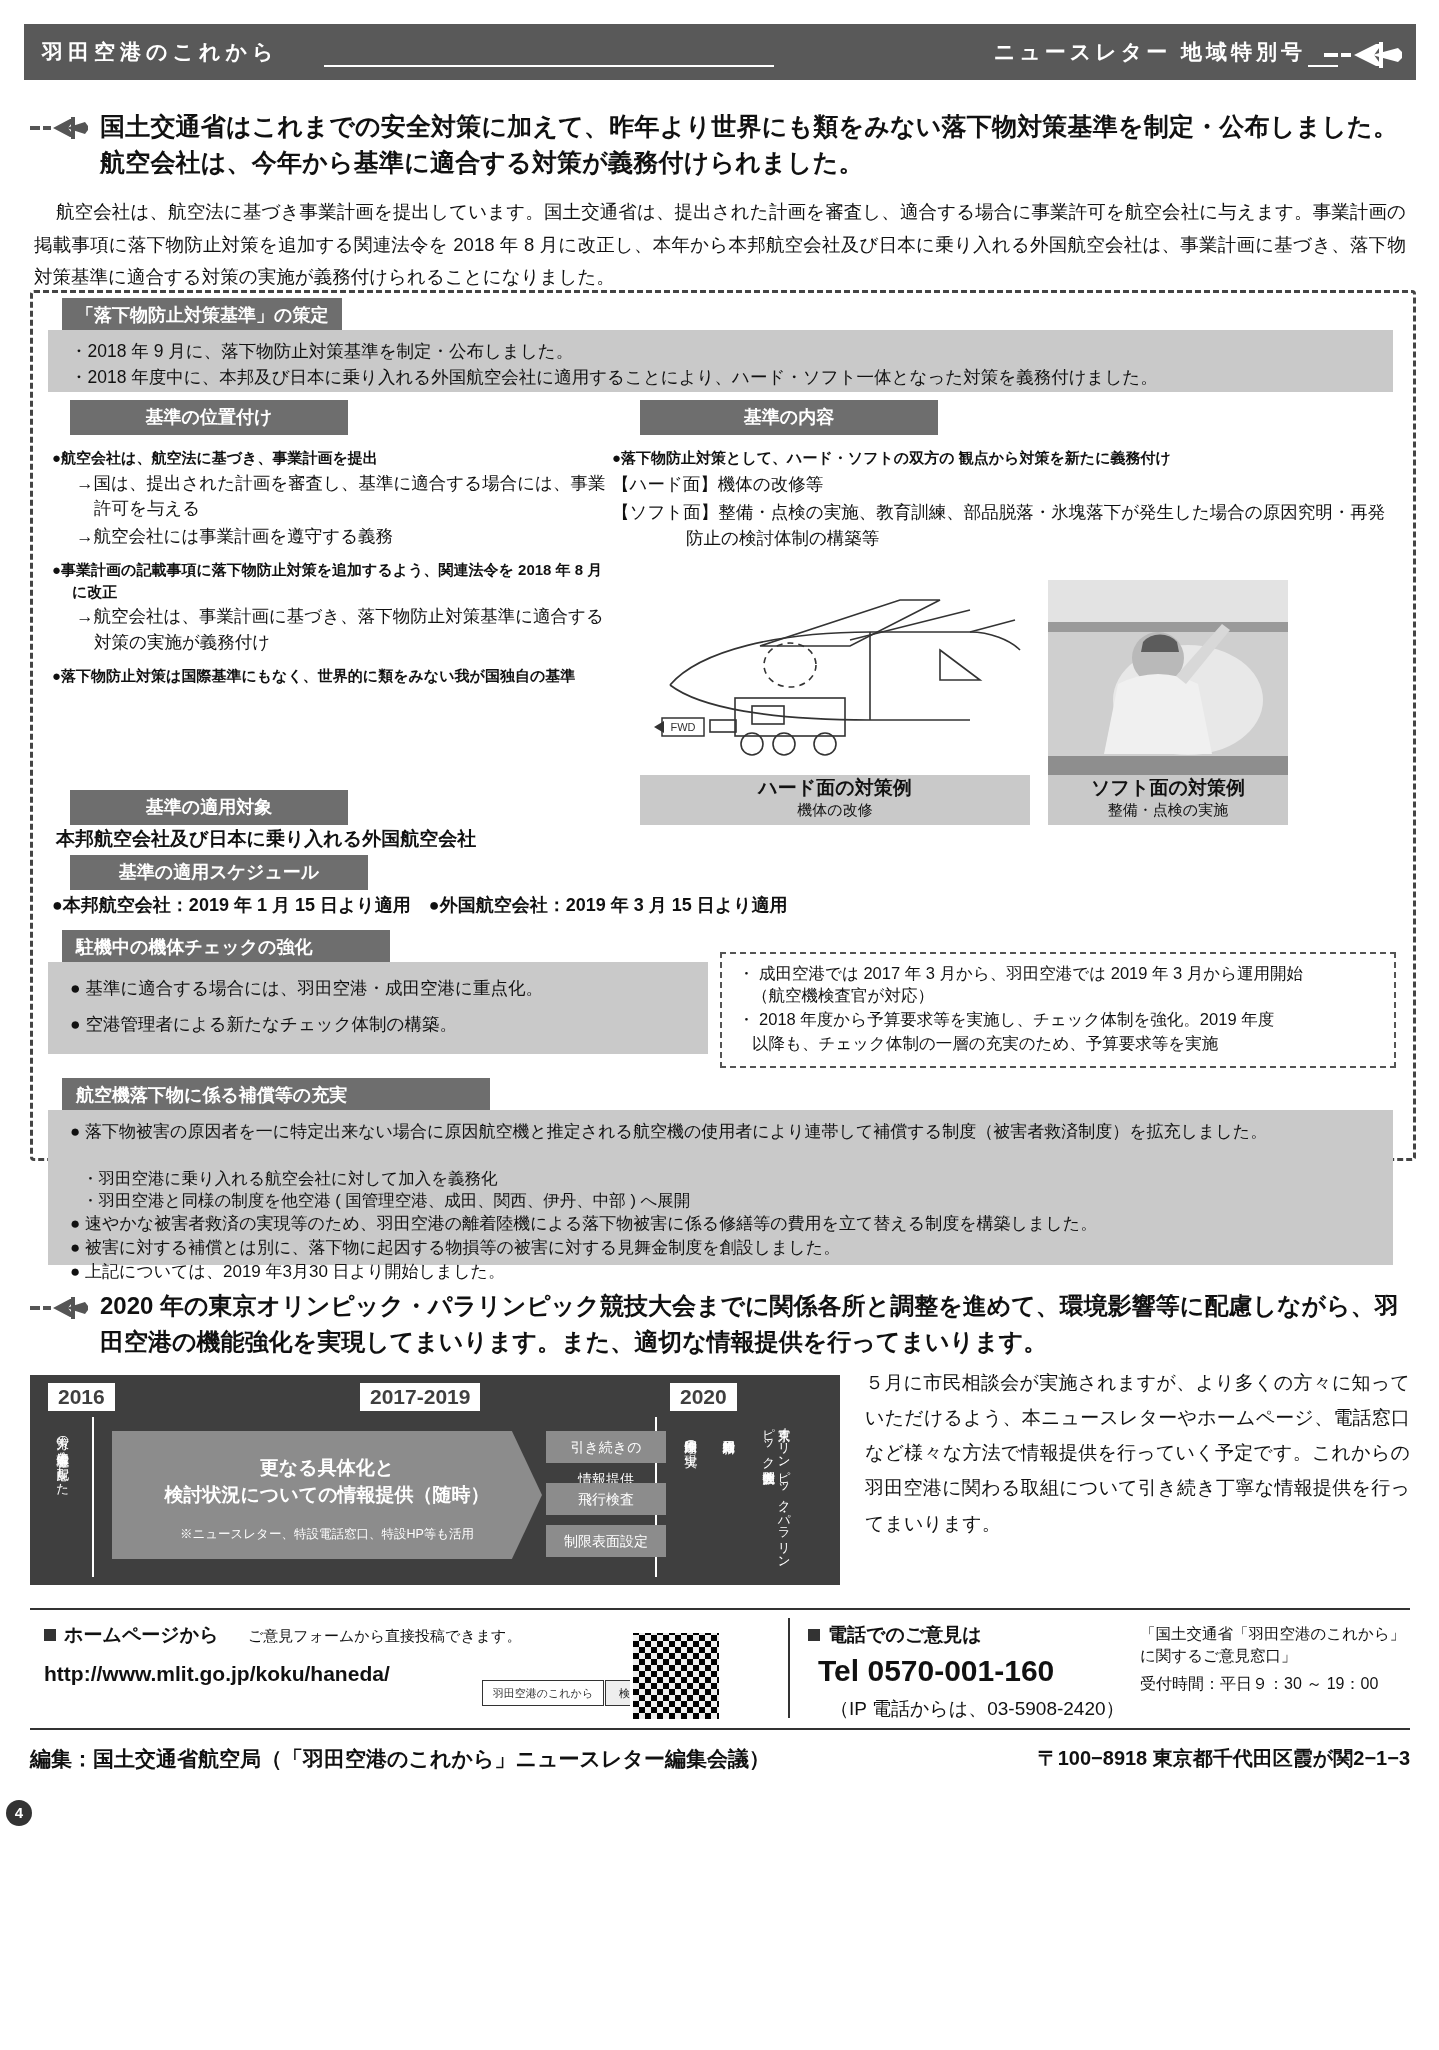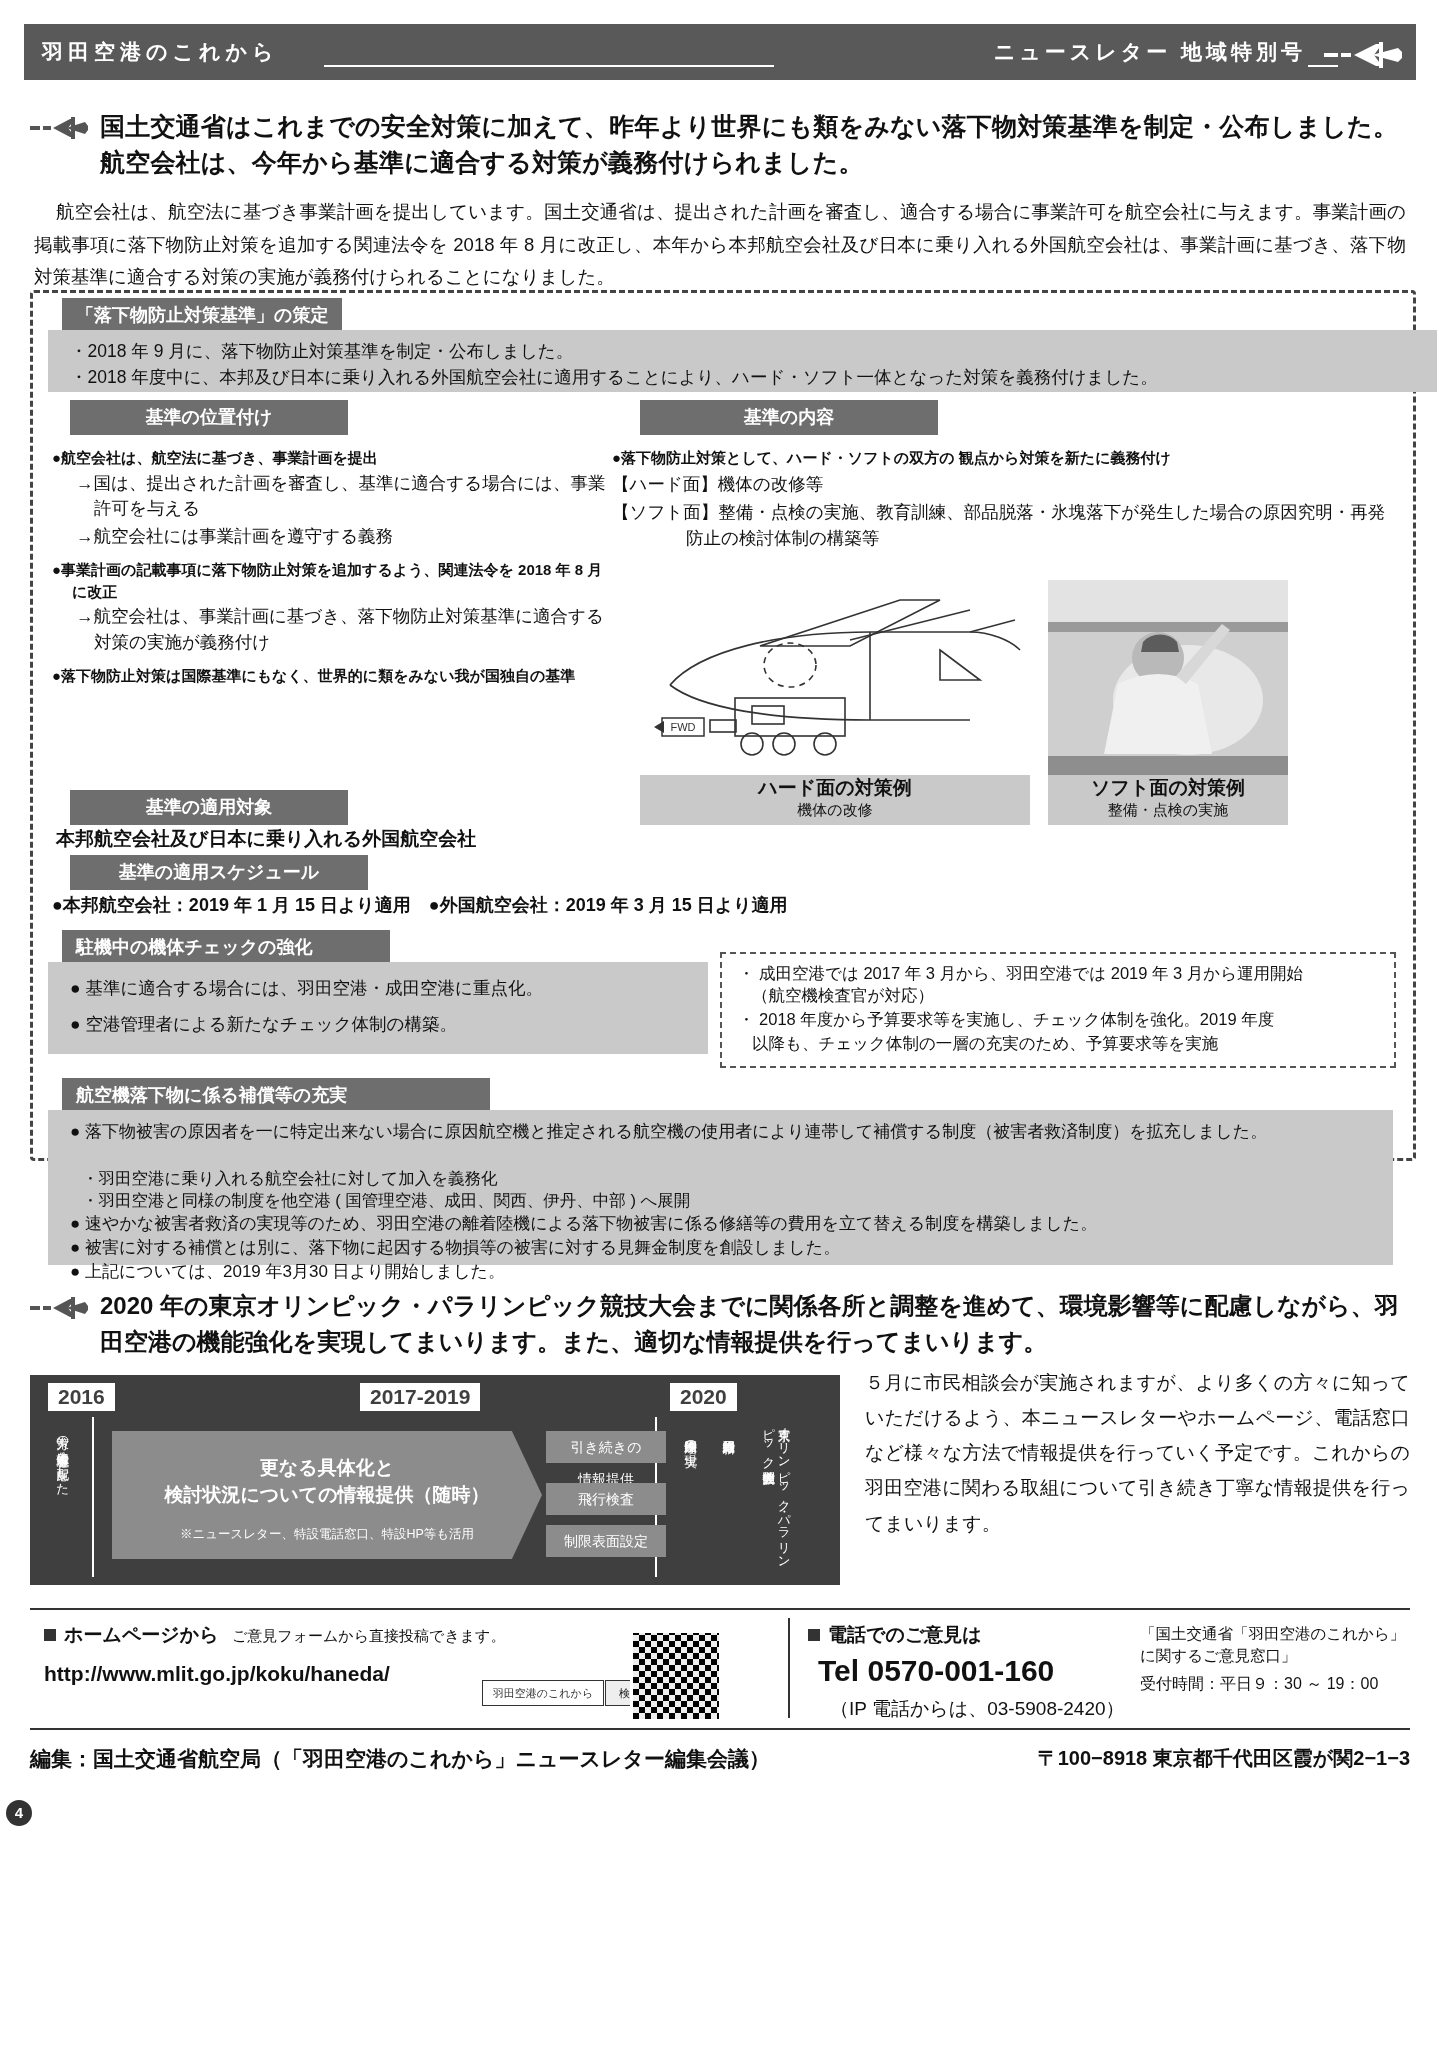--- a/index.html
+++ b/index.html
@@ -59,21 +59,21 @@
     display:inline-block;padding:5px 14px 6px 14px;
   }
   .gray-title.center{text-align:center;}
 
   .grayband{
     background:#c9c9c9;
   }
 
   
   .s1-title{position:absolute;left:62px;top:298px;}
-  .s1-band{position:absolute;left:48px;top:330px;width:1345px;height:62px;padding-left:44px;}
+  .s1-band{position:absolute;left:48px;top:330px;width:1345px;height:62px;}
   .s1-band .l1{position:absolute;left:22px;top:9px;font-size:17.5px;}
   .s1-band .l2{position:absolute;left:22px;top:35px;font-size:17.5px;}
 
   
   .s2-title{position:absolute;left:70px;top:400px;width:278px;}
   .s3-title{position:absolute;left:640px;top:400px;width:300px;}
 
   .col-l{position:absolute;left:52px;top:437px;width:555px;font-size:18px;line-height:1.5;}
   .col-r{position:absolute;left:612px;top:437px;width:790px;font-size:18px;line-height:1.5;}
 
@@ -367,21 +367,21 @@
     <div class="vert" style="left:730px;top:44px;height:150px;">東京オリンピック・パラリンピック競技大会開催</div>
   </div>
 
   <div class="tl-note">５月に市民相談会が実施されますが、より多くの方々に知っていただけるよう、本ニュースレターやホームページ、電話窓口など様々な方法で情報提供を行っていく予定です。これからの羽田空港に関わる取組について引き続き丁寧な情報提供を行ってまいります。</div>
 
   <div class="contact">
     <div class="vdiv"></div>
 
     <div style="position:absolute;left:14px;top:12px;" class="c-h">
       <span class="sq"></span><span>ホームページから</span>
-      <span style="font-size:15px;font-weight:normal;margin-left:8px;">ご意見フォームから直接投稿できます。</span>
+      <span style="font-size:15px;font-weight:normal;margin-left:24px;">ご意見フォームから直接投稿できます。</span>
     </div>
     <div class="url" style="position:absolute;left:14px;top:52px;">http://www.mlit.go.jp/koku/haneda/</div>
 
     <div class="searchbox">羽田空港のこれから</div>
     <div class="searchbtn">検索</div>
     <div class="qr"></div>
 
     <div style="position:absolute;left:778px;top:12px;" class="c-h">
       <span class="sq"></span><span>電話でのご意見は</span>
     </div>

